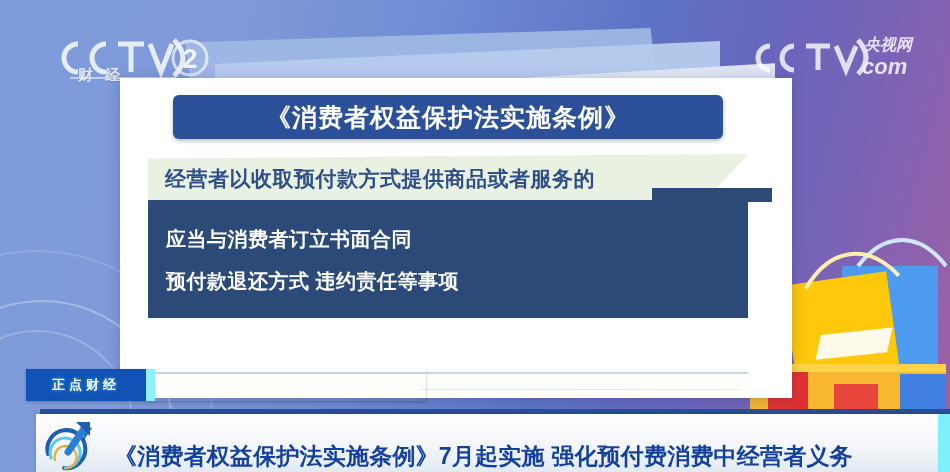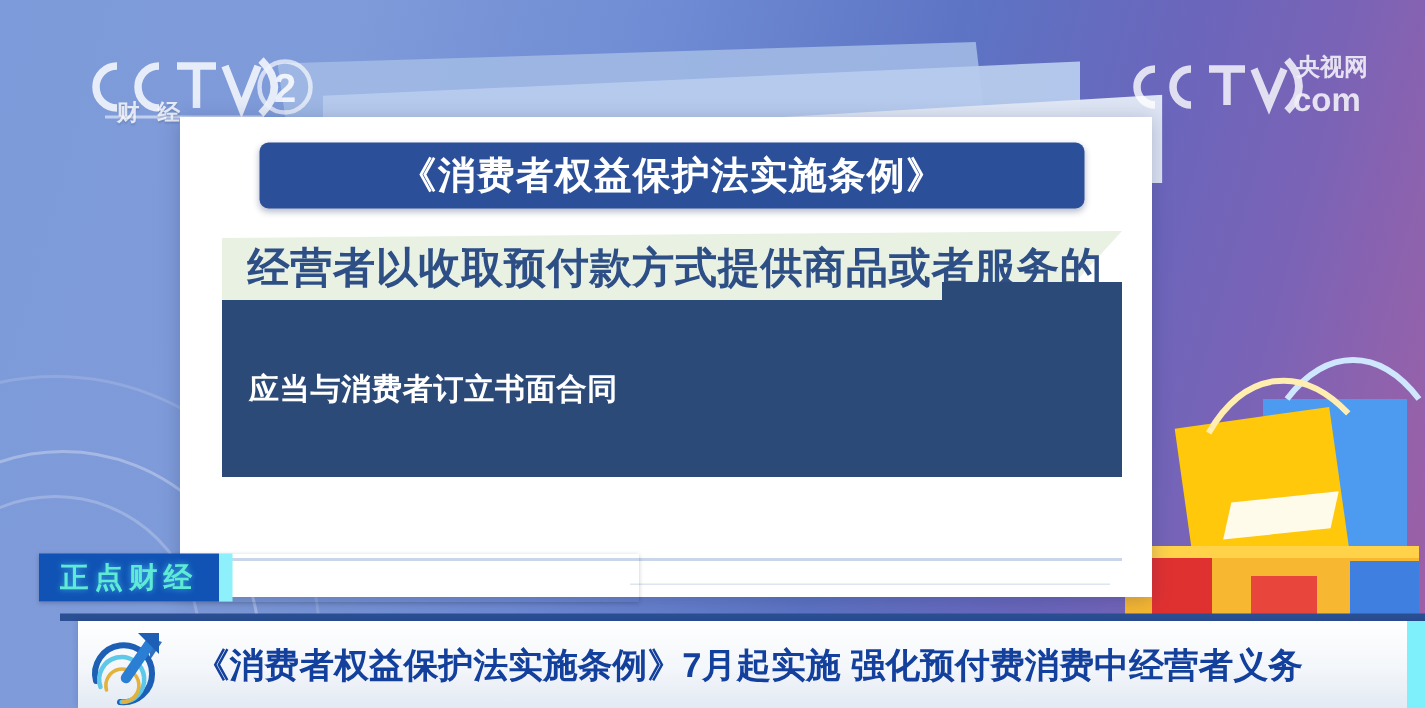--- a/index.html
+++ b/index.html
@@ -46,20 +46,21 @@
 
   
   .barchart{position:absolute;left:200px;top:332px;width:540px;height:72px;}
   .barchart i{position:absolute;display:block;border-radius:2px;}
 
   
   .card{
     position:absolute;left:120px;top:78px;width:648px;height:320px;
     background:#ffffff;
     box-shadow:0 2px 12px rgba(30,45,90,.25);
+    padding-left:24px;
   }
 
   
   .title-banner{
     position:absolute;left:53px;top:17px;width:550px;height:44px;
     background:#2b5099;border-radius:6px;
     display:flex;align-items:center;justify-content:center;
     box-shadow:0 2px 4px rgba(20,40,90,.30);
   }
   .title-text{
@@ -69,21 +70,21 @@
 
   
   .subtitle-band{
     position:absolute;left:28px;top:76px;width:600px;height:46px;
     background:#e9f1e3;
     clip-path:polygon(0% 10%, 100% 0%, 93% 100%, 0% 100%);
   }
   .subtitle-text{
     position:absolute;left:45px;top:84px;width:560px;height:34px;
     display:flex;align-items:center;
-    color:#2d4f86;font-size:28px;font-weight:bold;letter-spacing:.5px;
+    color:#2d4f86;font-size:21px;font-weight:bold;letter-spacing:.5px;
     white-space:nowrap;
   }
   .subtitle-tab{
     position:absolute;right:20px;top:110px;width:120px;height:14px;
     background:#2c4a78;
   }
 
   
   .body-panel{
     position:absolute;left:28px;top:122px;width:600px;height:118px;
@@ -108,47 +109,47 @@
 
   
   .cctv2{position:absolute;left:50px;top:30px;width:160px;height:62px;opacity:.88;}
   .cctv2-sub{
     position:absolute;left:78px;top:66px;color:rgba(255,255,255,.8);
     font-size:15px;letter-spacing:12px;font-weight:bold;
     text-shadow:0 1px 1px rgba(0,0,0,.12);
   }
 
   
-  .watermark{position:absolute;right:18px;top:28px;width:180px;height:54px;opacity:.9;}
+  .watermark{position:absolute;right:18px;top:28px;width:180px;height:54px;opacity:.9;font-style:italic;}
 
   
   .headline{
     position:absolute;left:26px;top:369px;width:400px;height:32px;
     display:flex;align-items:stretch;
     box-shadow:0 1px 3px rgba(0,0,0,.22);
   }
   .headline .brand{
     width:120px;background:#1053b4;
     display:flex;align-items:center;justify-content:center;
-    color:#5eead4;font-size:19px;font-weight:bold;letter-spacing:4px;
+    color:#ffffff;font-size:13px;font-weight:bold;letter-spacing:4px;
     text-shadow:0 0 4px rgba(90,230,255,.6);
   }
   .headline .sep{width:9px;background:#8ef0fb;}
   .headline .topic{
     flex:1;background:linear-gradient(180deg,#f4f7fa 0%,#dfe6ee 100%);
     display:flex;align-items:center;padding-left:14px;
     color:#143a82;font-size:19px;font-weight:bold;letter-spacing:.5px;
     white-space:nowrap;
   }
 
   
   .ticker{
-    position:absolute;left:52px;bottom:0;right:0;height:58px;
+    position:absolute;left:36px;bottom:0;right:0;height:58px;
     background:linear-gradient(180deg,#ffffff 0%,#f3f6fa 55%,#e3eaf3 100%);
-    display:flex;align-items:center;
+    display:flex;align-items:flex-end;
     box-shadow:0 -1px 4px rgba(20,40,90,.18);
   }
   .ticker-top{
     position:absolute;left:40px;bottom:58px;right:0;height:5px;
     background:#2a4f93;
   }
   .ticker-logo{width:74px;height:58px;flex:0 0 74px;position:relative;}
   .ticker-text{
     flex:1;color:#13409c;font-size:23px;font-weight:bold;letter-spacing:.2px;
     white-space:nowrap;padding-left:4px;
@@ -252,20 +253,21 @@
       <span class="title-text">《消费者权益保护法实施条例》</span>
     </div>
 
     <div class="subtitle-band"></div>
     <div class="subtitle-text">经营者以收取预付款方式提供商品或者服务的</div>
     <div class="subtitle-tab"></div>
 
     <div class="body-panel"></div>
     <div class="body-lines">
       <div class="body-line">应当与消费者订立书面合同</div>
+      <div class="body-line">预付款退还方式 违约责任等事项</div>
     </div>
 
     <div class="rule rule1"></div>
     <div class="rule rule2"></div>
   </div>
 
   <div class="headline">
     <div class="brand">正点财经</div>
     <div class="sep"></div>
   </div>

